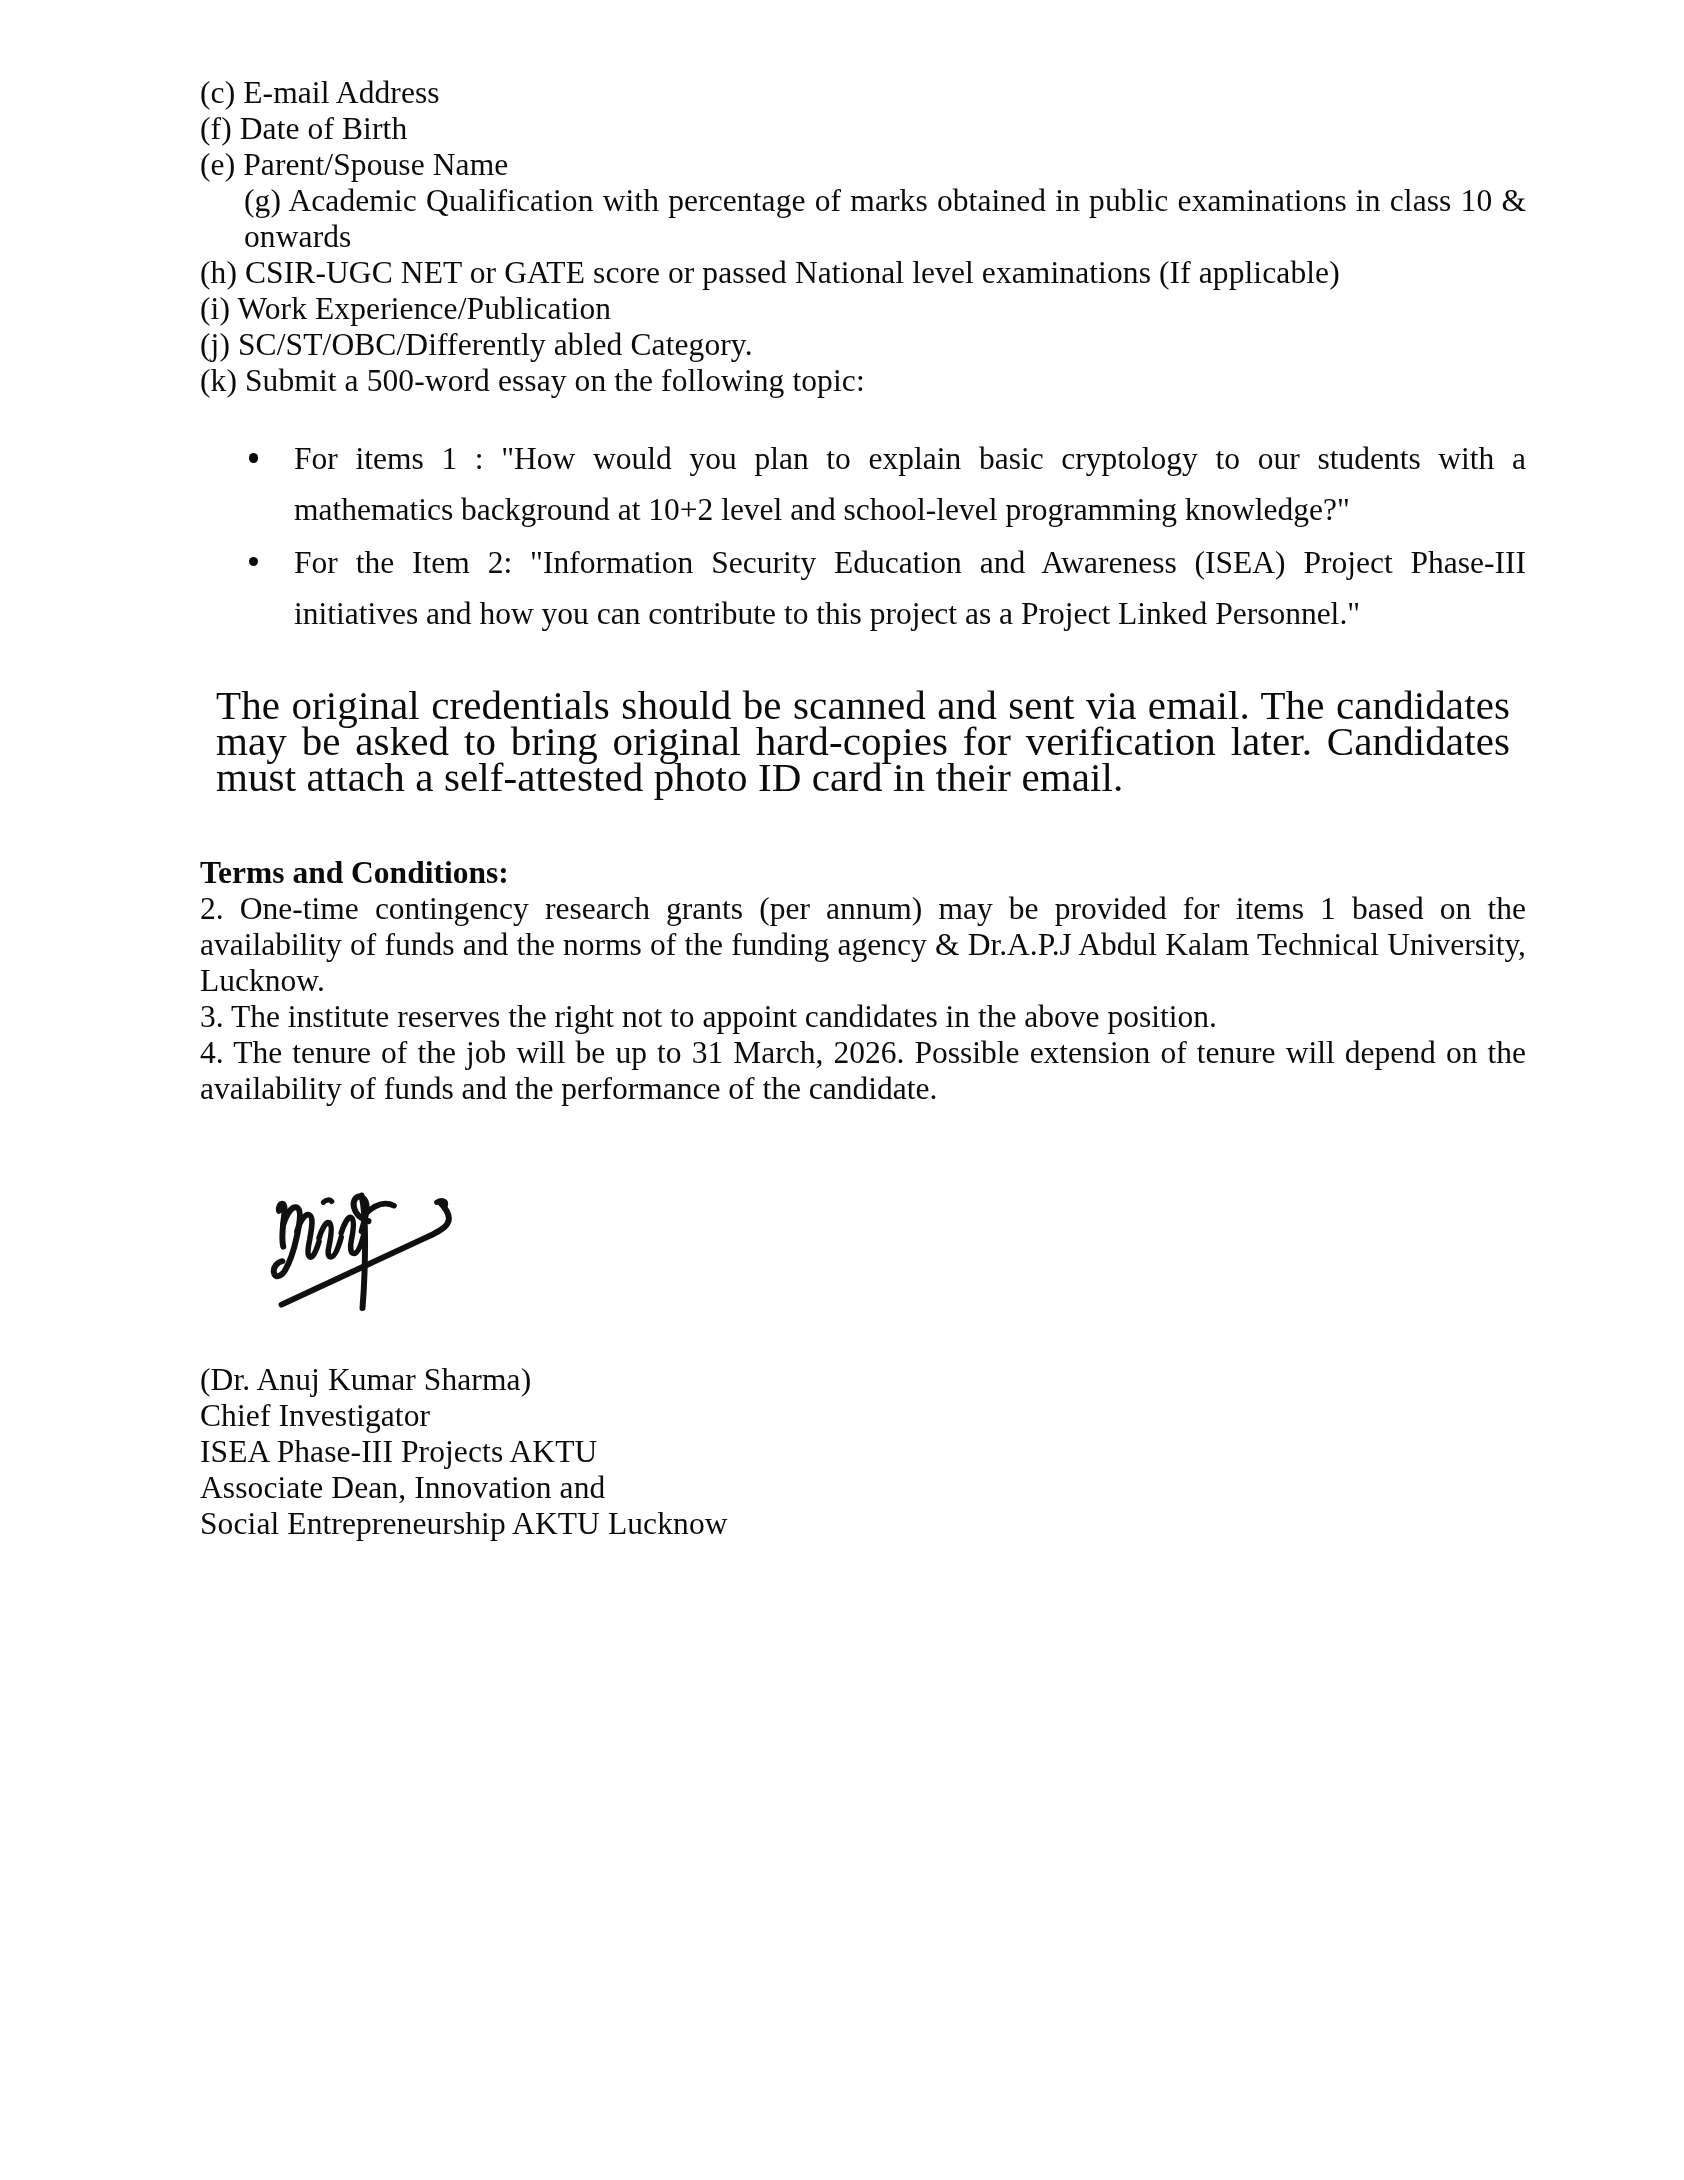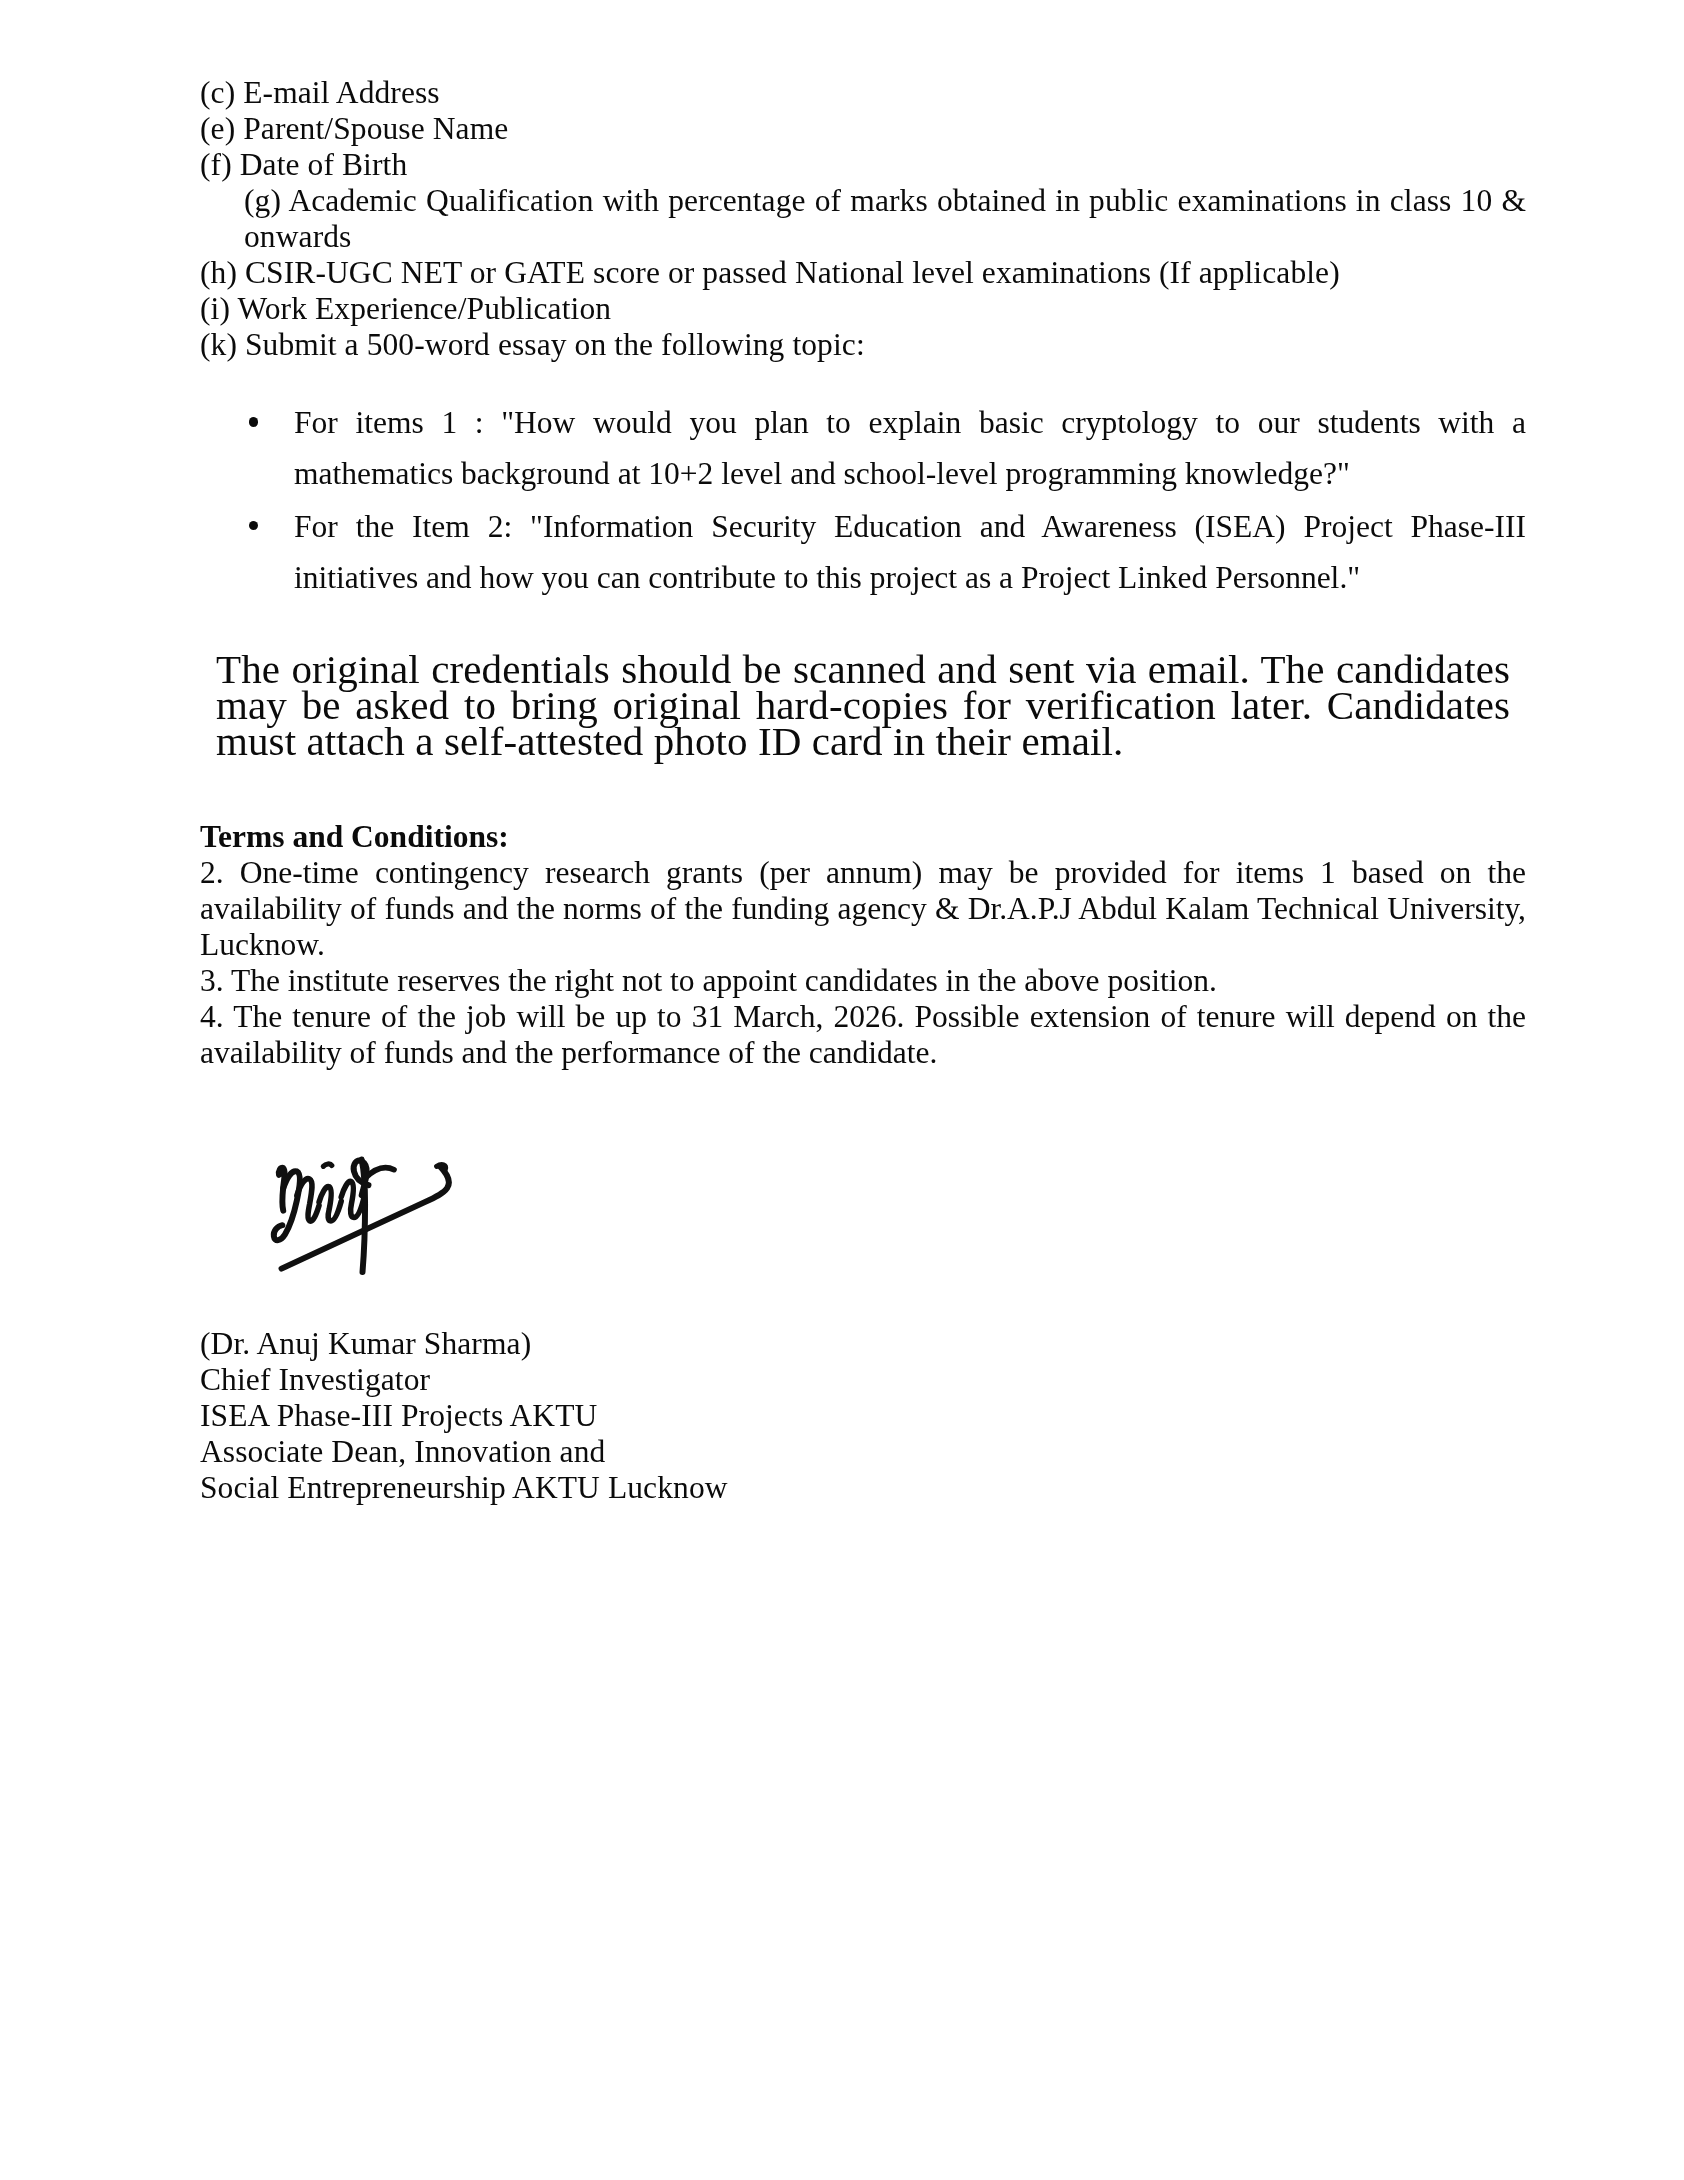--- a/index.html
+++ b/index.html
@@ -143,25 +143,26 @@
   }
 </style>
 </head>
 <body>
 
 <div class="page">
   <div class="content">
 
     <ul class="fieldlist">
       <li class="line">(c) E-mail Address</li>
+      <li class="line">(f) Date of Birth</li>
       <li class="line">(e) Parent/Spouse Name</li>
-      <li class="line">(f) Date of Birth</li>
       <li class="line justify">(g) Academic Qualification with percentage of marks obtained in public examinations in class 10 &amp; onwards</li>
       <li class="line">(h) CSIR-UGC NET or GATE score or passed National level examinations (If applicable)</li>
       <li class="line">(i) Work Experience/Publication</li>
+      <li class="line">(j) SC/ST/OBC/Differently abled Category.</li>
       <li class="line">(k) Submit a 500-word essay on the following topic:</li>
     </ul>
 
     <ul class="bullets">
       <li>
         <span class="bullet-dot"></span><b>For items 1 :</b><span> "How would you plan to explain basic cryptology to our students with a mathematics background at 10+2 level and school-level programming knowledge?"</span>
       </li>
       <li>
         <span class="bullet-dot"></span><b>For the Item 2:</b><span> "Information Security Education and Awareness (ISEA) Project Phase-III initiatives and how you can contribute to this project as a Project Linked Personnel."</span>
       </li>

